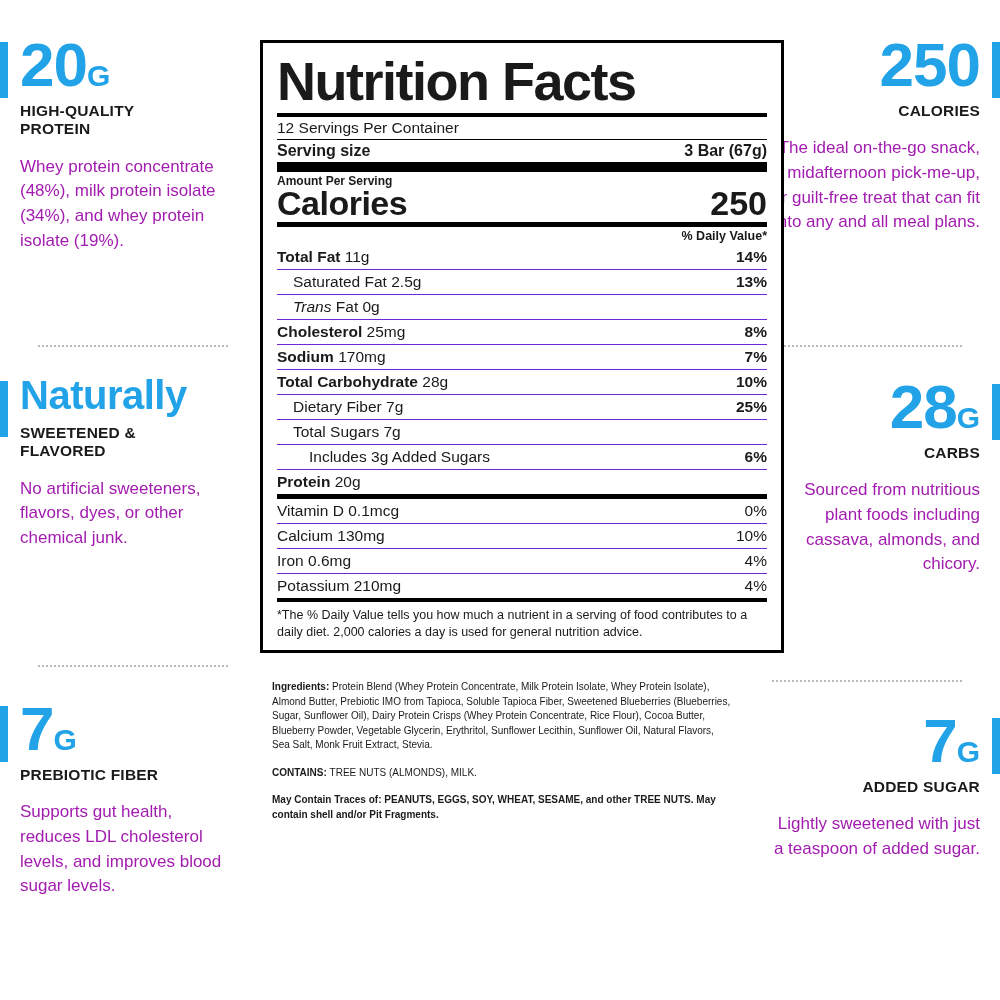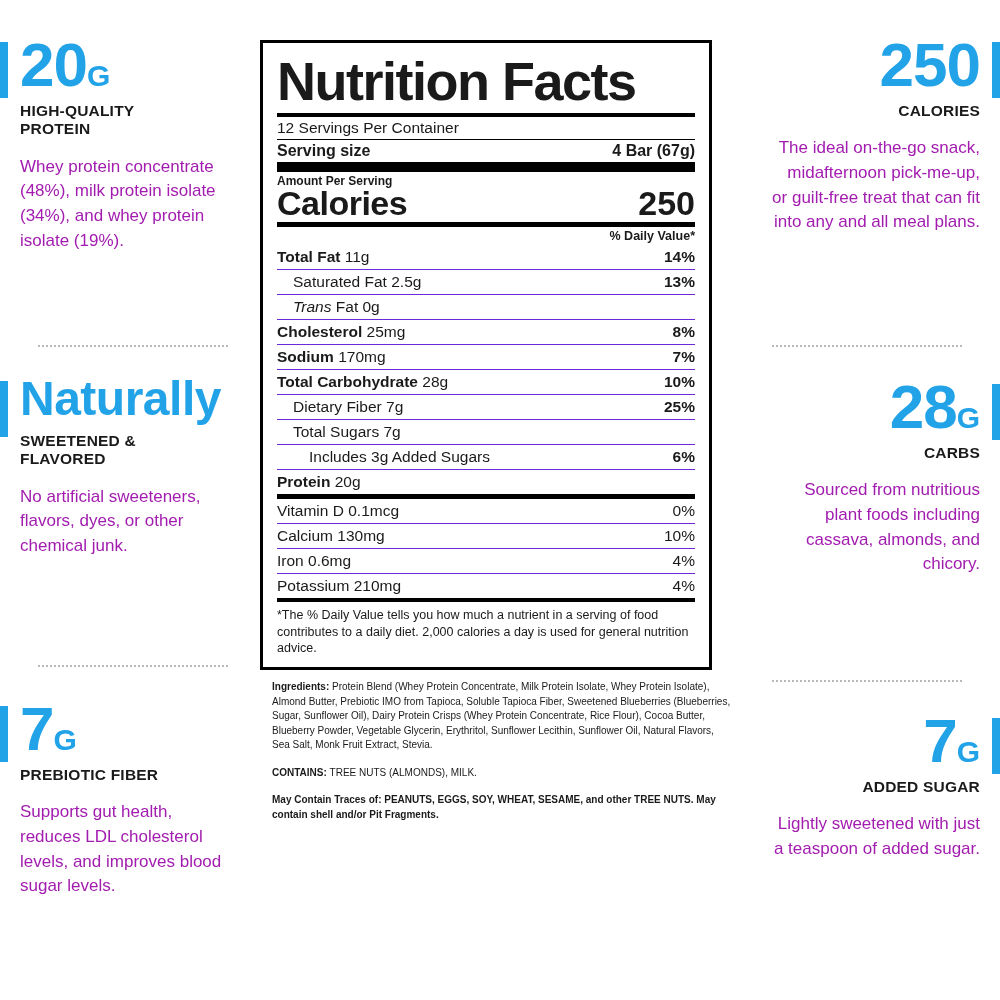--- a/index.html
+++ b/index.html
@@ -54,21 +54,21 @@
     line-height: 0.92;
     letter-spacing: -1px;
     margin: 0;
   }
   .big-num .unit {
     font-size: 30px;
     font-weight: 700;
     letter-spacing: 0;
   }
   .big-word {
-    font-size: 48px;
+    font-size: 40px;
     font-weight: 700;
     color: #22a3e8;
     line-height: 1;
     letter-spacing: -0.5px;
     margin: 0;
   }
   .feat-sub {
     font-size: 15.5px;
     font-weight: 700;
     color: #1a1a1a;
@@ -90,21 +90,21 @@
     width: 190px;
   }
   .side-left .dotted-sep { left: 38px; }
   .side-right .dotted-sep { right: 38px; }
 
   
   #nf-panel {
     position: absolute;
     left: 260px;
     top: 40px;
-    width: 452px;
+    width: 524px;
     border: 3px solid #000;
     background: #fff;
     padding: 8px 14px 10px 14px;
   }
   .nf-title {
     font-family: "Liberation Sans", sans-serif;
     font-size: 54px;
     font-weight: 700;
     letter-spacing: -1.5px;
     line-height: 1.04;
@@ -269,21 +269,21 @@
   <div id="nf-panel">
 
     <div class="nf-title">Nutrition Facts</div>
     <div class="rule-mid"></div>
 
     <div class="nf-servings">12 Servings Per Container</div>
     <div class="rule-thin"></div>
 
     <div class="nf-row">
       <span class="nf-serving-size">Serving size</span>
-      <span class="nf-serving-size">4 Bar (67g)</span>
+      <span class="nf-serving-size">3 Bar (67g)</span>
     </div>
 
     <div class="rule-thick"></div>
 
     <div class="nf-amount-label">Amount Per Serving</div>
     <div class="cal-row">
       <span class="cal-word">Calories</span>
       <span class="cal-val">250</span>
     </div>
 

